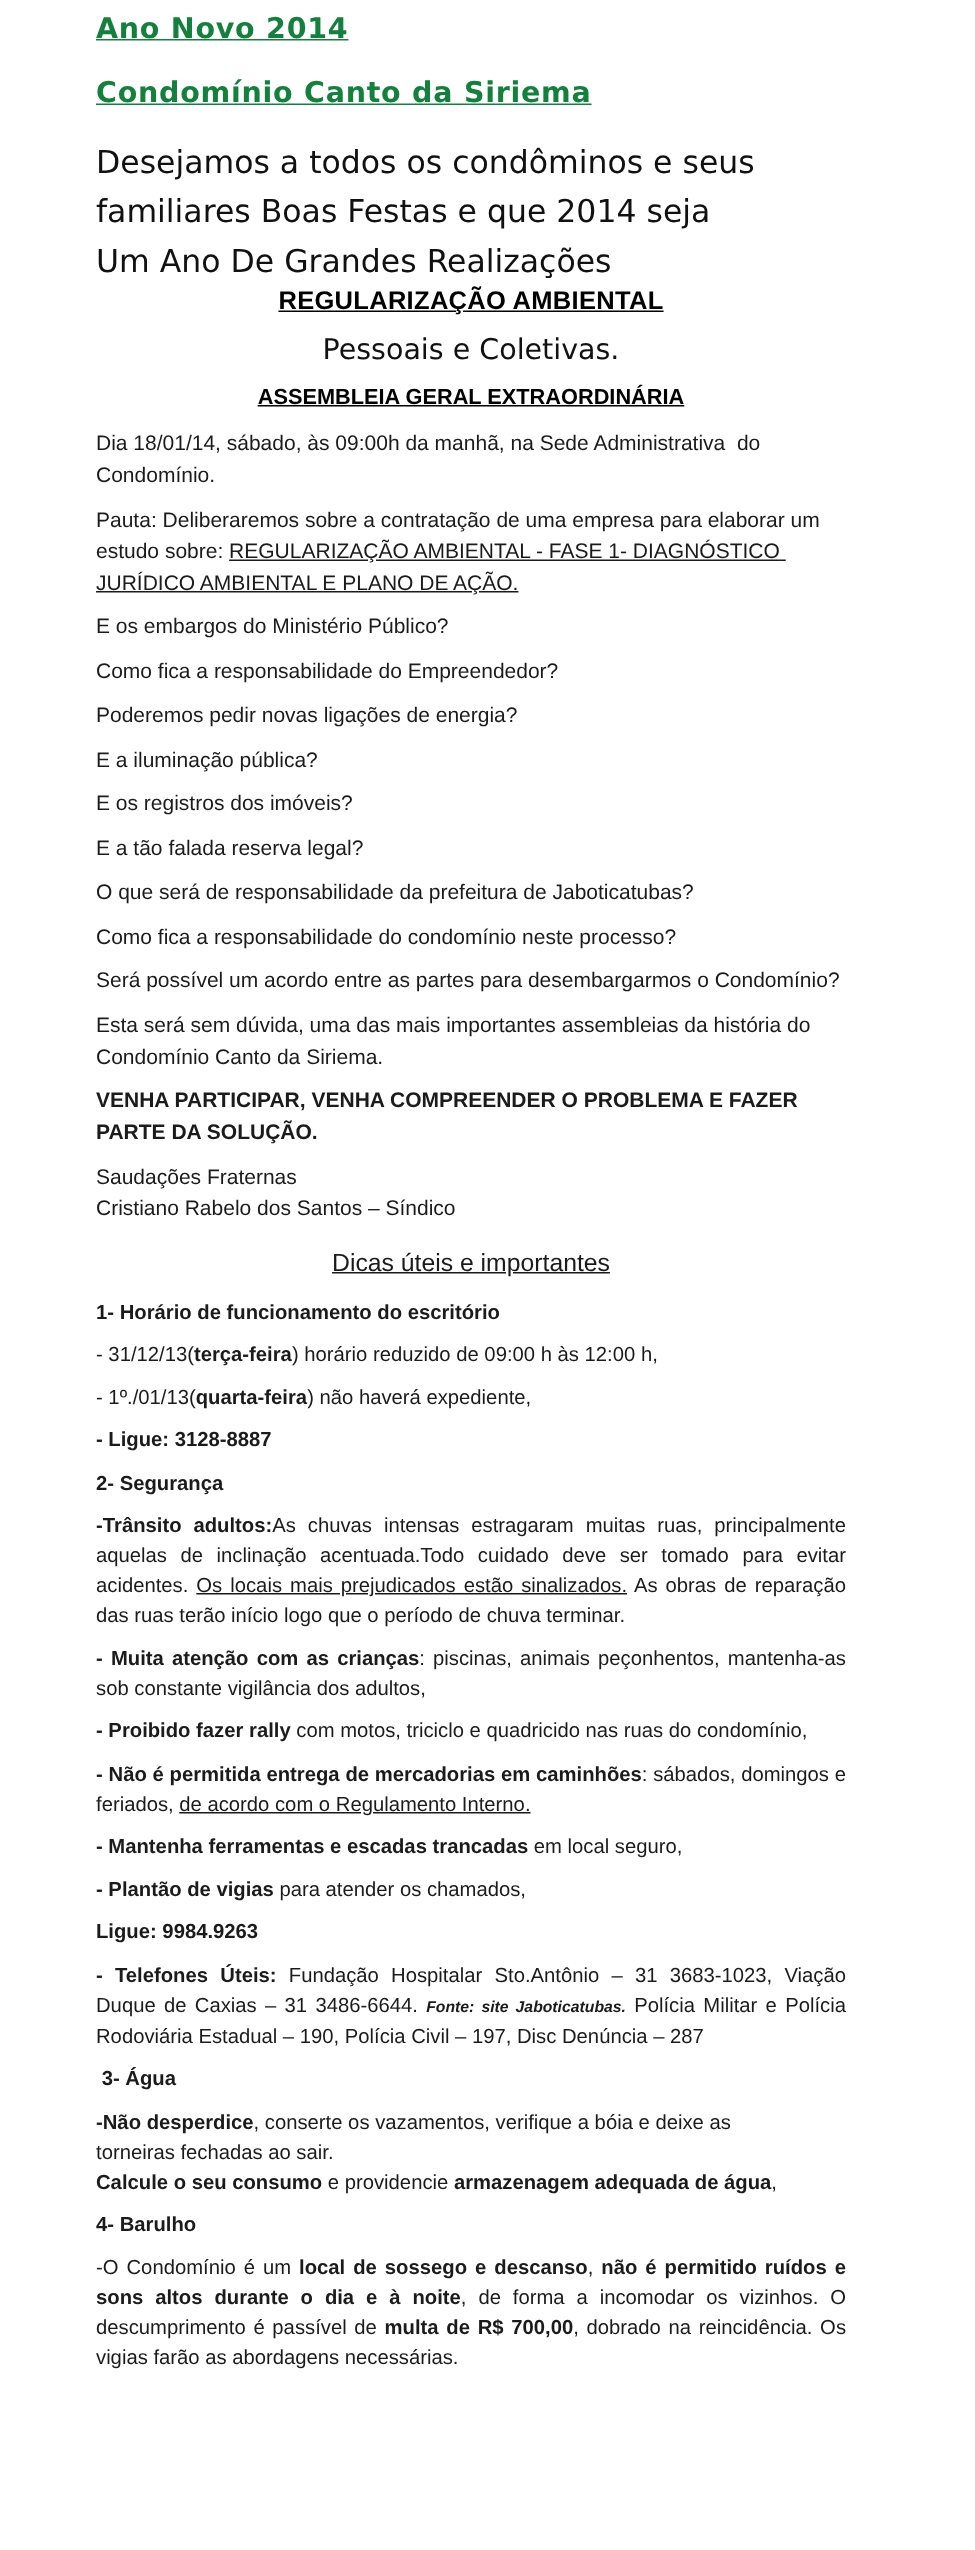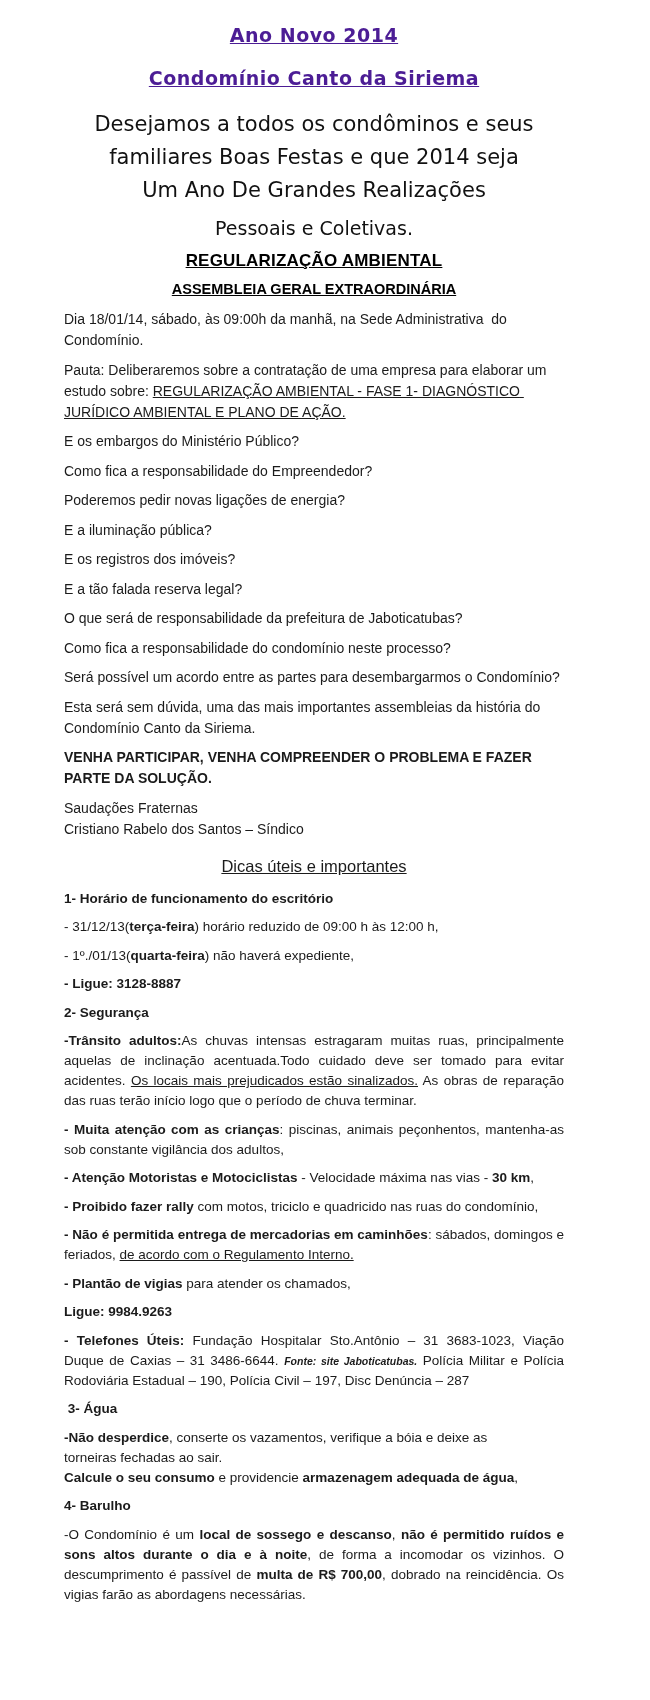--- a/index.html
+++ b/index.html
@@ -4,23 +4,23 @@
 <style>
   html,body{margin:0;padding:0;background:#ffffff;}
   .page{
     width:650px;height:1700px;overflow:hidden;background:#ffffff;
     box-sizing:border-box;padding:6px 86px 10px 64px;
     color:#1b1b1b;font-family:"Liberation Sans",sans-serif;
   }
   .blk{margin:0 0 8.5px 0;font-size:14px;line-height:21px;white-space:pre-wrap;}
   
   .ch{font-family:"DejaVu Sans",sans-serif;font-size:19px;line-height:26px;
-      text-align:center;letter-spacing:.5px;margin:16px 0 17px 0;color:#4c1d95;}
+      letter-spacing:.5px;margin:0 0 17px 0;color:#15803d;}
   .cl{font-family:"DejaVu Sans",sans-serif;font-size:21px;line-height:33px;
-      text-align:center;margin:0;color:#111;}
+      text-align:left;margin:0;color:#111;}
   .cm{font-family:"DejaVu Sans",sans-serif;font-size:19px;line-height:26px;
       text-align:center;margin:8px 0 10px 0;color:#111;}
   .h1d{font-size:17px;line-height:20px;text-align:center;margin:0 0 9px 0;letter-spacing:.2px;color:#000;}
   .h2d{font-size:14.5px;line-height:18px;text-align:center;margin:0 0 11px 0;color:#000;}
   .hd3{font-size:16.5px;line-height:20px;text-align:center;margin:16px 0 13px 0;}
   .p2{font-size:13.5px;line-height:20px;}
   .p2j{font-size:13.5px;line-height:20px;text-align:justify;}
   .b{font-weight:700;}
   .u{text-decoration:underline;}
   .sm{font-size:10.5px;font-style:italic;font-weight:700;margin-top:33px;}
@@ -28,22 +28,22 @@
 </head>
 <body>
 
 <main class="page">
   <div id="doc">
       <div class="blk ch"><span class="b u">Ano Novo 2014</span></div>
       <div class="blk ch"><span class="b u">Condomínio Canto da Siriema</span></div>
       <div class="blk cl"><span>Desejamos a todos os condôminos e seus</span></div>
       <div class="blk cl"><span>familiares Boas Festas e que 2014 seja</span></div>
       <div class="blk cl"><span>Um Ano De Grandes Realizações</span></div>
+      <div class="blk h1d"><span class="b u">REGULARIZAÇÃO AMBIENTAL</span></div>
       <div class="blk cm"><span>Pessoais e Coletivas.</span></div>
-      <div class="blk h1d"><span class="b u">REGULARIZAÇÃO AMBIENTAL</span></div>
       <div class="blk h2d"><span class="b u">ASSEMBLEIA GERAL EXTRAORDINÁRIA</span></div>
       <div class="blk "><span>Dia 18/01/14, sábado, às 09:00h da manhã, na Sede Administrativa  do Condomínio.</span></div>
       <div class="blk "><span>Pauta: Deliberaremos sobre a contratação de uma empresa para elaborar um estudo sobre: </span><span class="u">REGULARIZAÇÃO AMBIENTAL - FASE 1- DIAGNÓSTICO JURÍDICO AMBIENTAL E PLANO DE AÇÃO.</span></div>
       <div class="blk "><span>E os embargos do Ministério Público?</span></div>
       <div class="blk "><span>Como fica a responsabilidade do Empreendedor?</span></div>
       <div class="blk "><span>Poderemos pedir novas ligações de energia?</span></div>
       <div class="blk "><span>E a iluminação pública?</span></div>
       <div class="blk "><span>E os registros dos imóveis?</span></div>
       <div class="blk "><span>E a tão falada reserva legal?</span></div>
       <div class="blk "><span>O que será de responsabilidade da prefeitura de Jaboticatubas?</span></div>
@@ -54,23 +54,23 @@
       <div class="blk "><span>Saudações Fraternas
 Cristiano Rabelo dos Santos – Síndico</span></div>
       <div class="blk hd3"><span class="u">Dicas úteis e importantes</span></div>
       <div class="blk p2"><span class="b">1- Horário de funcionamento do escritório</span></div>
       <div class="blk p2"><span>- 31/12/13(</span><span class="b">terça-feira</span><span>) horário reduzido de 09:00 h às 12:00 h,</span></div>
       <div class="blk p2"><span>- 1º./01/13(</span><span class="b">quarta-feira</span><span>) não haverá expediente,</span></div>
       <div class="blk p2"><span class="b">- Ligue: 3128-8887</span></div>
       <div class="blk p2"><span class="b">2- Segurança</span></div>
       <div class="blk p2j"><span class="b">-Trânsito adultos:</span><span>As chuvas intensas estragaram muitas ruas, principalmente aquelas de inclinação acentuada.Todo cuidado deve ser tomado para evitar acidentes. </span><span class="u">Os locais mais prejudicados estão sinalizados.</span><span> As obras de reparação das ruas terão início logo que o período de chuva terminar.</span></div>
       <div class="blk p2j"><span class="b">- Muita atenção com as crianças</span><span>: piscinas, animais peçonhentos, mantenha-as sob constante vigilância dos adultos,</span></div>
-      <div class="blk p2"><span class="b">- Atenção Motoristas e Motociclistas</span><span> - Velocidade máxima nas vias - </span><span class="b">30 km</span><span>,</span></div>
       <div class="blk p2"><span class="b">- Proibido fazer rally</span><span> com motos, triciclo e quadricido nas ruas do condomínio,</span></div>
       <div class="blk p2j"><span class="b">- Não é permitida entrega de mercadorias em caminhões</span><span>: sábados, domingos e feriados, </span><span class="u">de acordo com o Regulamento Interno.</span></div>
+      <div class="blk p2"><span class="b">- Mantenha ferramentas e escadas trancadas</span><span> em local seguro,</span></div>
       <div class="blk p2"><span class="b">- Plantão de vigias</span><span> para atender os chamados,</span></div>
       <div class="blk p2"><span class="b">Ligue: 9984.9263</span></div>
       <div class="blk p2j"><span class="b">- Telefones Úteis:</span><span> Fundação Hospitalar Sto.Antônio – 31 3683-1023, Viação Duque de Caxias – 31 3486-6644. </span><span class="sm">Fonte: site Jaboticatubas.</span><span> Polícia Militar e Polícia Rodoviária Estadual – 190, Polícia Civil – 197, Disc Denúncia – 287</span></div>
       <div class="blk p2"><span class="b"> 3- Água</span></div>
       <div class="blk p2"><span class="b">-Não desperdice</span><span>, conserte os vazamentos, verifique a bóia e deixe as
 torneiras fechadas ao sair.
 </span><span class="b">Calcule o seu consumo</span><span> e providencie </span><span class="b">armazenagem adequada de água</span><span>,</span></div>
       <div class="blk p2"><span class="b">4- Barulho</span></div>
       <div class="blk p2j"><span>-O Condomínio é um </span><span class="b">local de sossego e descanso</span><span>, </span><span class="b">não é permitido ruídos e sons altos durante o dia e à noite</span><span>, de forma a incomodar os vizinhos. O descumprimento é passível de </span><span class="b">multa de R$ 700,00</span><span>, dobrado na reincidência. Os vigias farão as abordagens necessárias.</span></div>
     </div>

